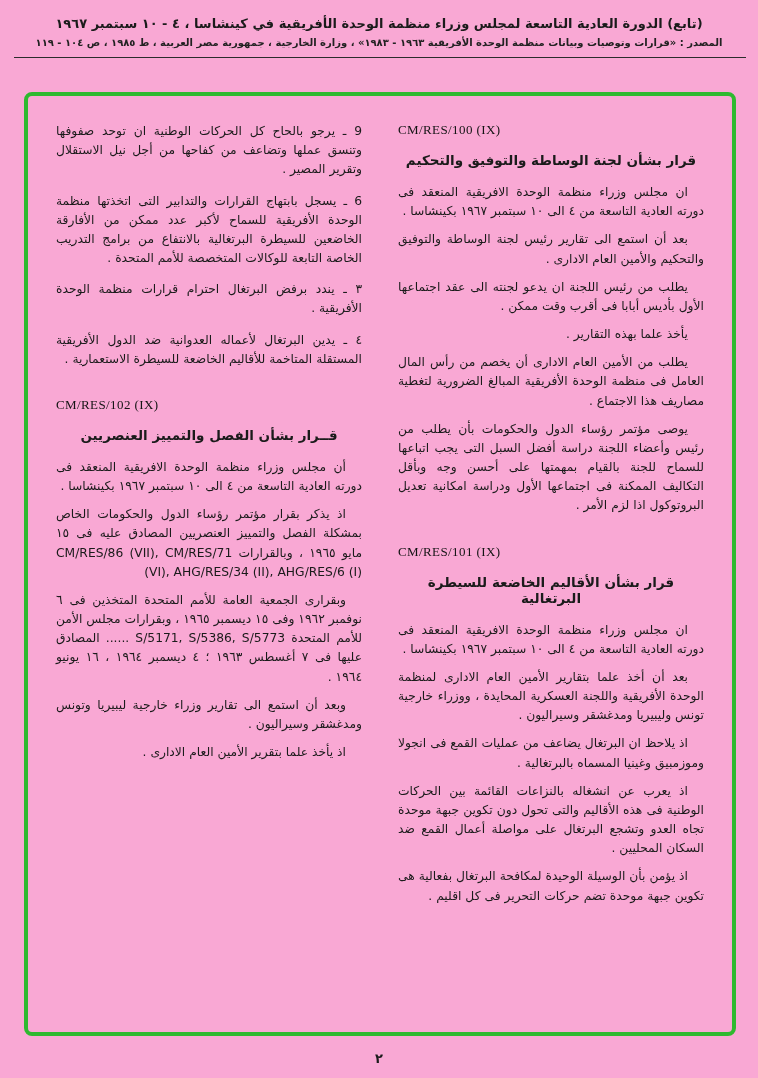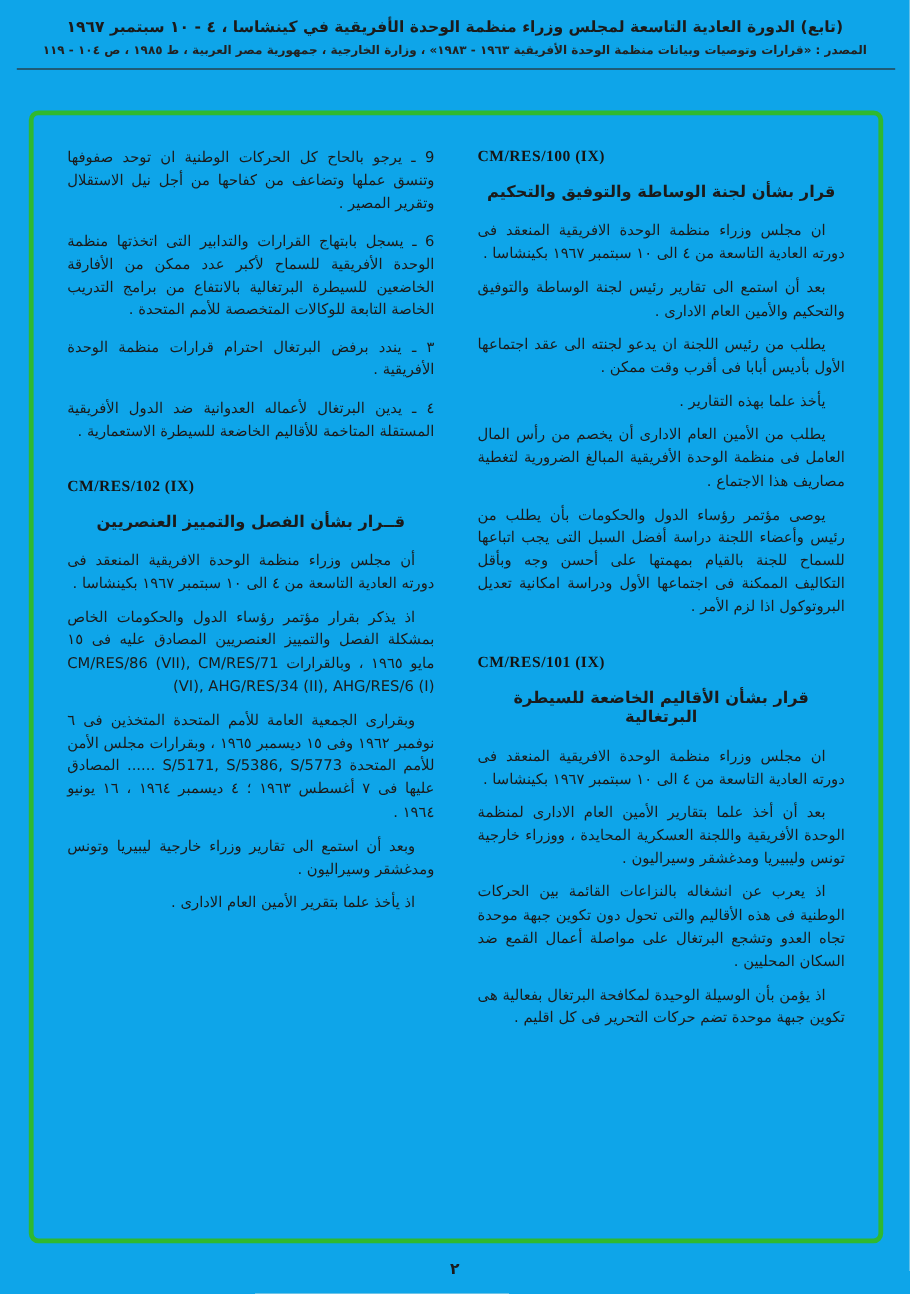--- a/index.html
+++ b/index.html
@@ -6,21 +6,21 @@
   html, body { width: 758px; height: 1078px; }
   body {
     background: #efeeea;
     font-family: "DejaVu Sans", sans-serif;
     color: #1b1b1b;
   }
   .page {
     position: relative;
     width: 758px;
     height: 1078px;
-    background: #0ea5e9;
+    background: #f9a8d4;
     overflow: hidden;
     direction: rtl;
   }
   .header { text-align: center; padding-top: 16px; }
   .header-line1 { font-size: 13px; font-weight: bold; letter-spacing: 0.2px; }
   .header-line2 { font-size: 10px; font-weight: bold; margin-top: 6px; color: #222; }
   .rule {
     border: none;
     border-top: 1.6px solid #2c2c2c;
     margin: 9px 12px 0 14px;
@@ -35,21 +35,21 @@
     border-radius: 8px;
     padding: 26px 28px 18px 28px;
     overflow: hidden;
   }
   .cols { display: flex; gap: 36px; height: 100%; }
   .col { flex: 1 1 0; min-width: 0; }
   .rescode {
     direction: ltr;
     text-align: left;
     font-family: "Liberation Serif", serif;
-    font-weight: bold;
+    font-weight: normal;
     font-size: 13px;
     letter-spacing: 0.4px;
     margin-bottom: 14px;
     color: #141414;
   }
   .mt { margin-top: 28px; }
   .restitle {
     text-align: center;
     font-weight: bold;
     font-size: 13.5px;
@@ -96,20 +96,21 @@
             <p class="para">يأخذ علما بهذه التقارير .</p>
             <p class="para">يطلب من الأمين العام الادارى أن يخصم من رأس المال العامل فى منظمة الوحدة الأفريقية المبالغ الضرورية لتغطية مصاريف هذا الاجتماع .</p>
             <p class="para">يوصى مؤتمر رؤساء الدول والحكومات بأن يطلب من رئيس وأعضاء اللجنة دراسة أفضل السبل التى يجب اتباعها للسماح للجنة بالقيام بمهمتها على أحسن وجه وبأقل التكاليف الممكنة فى اجتماعها الأول ودراسة امكانية تعديل البروتوكول اذا لزم الأمر .</p>
           </div>
 
         <div class="rescode mt">CM/RES/101  (IX)</div>
         <div class="restitle">قرار بشأن الأقاليم الخاضعة للسيطرة البرتغالية</div>
         <div class="paras indent">
             <p class="para">ان مجلس وزراء منظمة الوحدة الافريقية المنعقد فى دورته العادية التاسعة من ٤ الى ١٠ سبتمبر ١٩٦٧ بكينشاسا .</p>
             <p class="para">بعد أن أخذ علما بتقارير الأمين العام الادارى لمنظمة الوحدة الأفريقية واللجنة العسكرية المحايدة ، ووزراء خارجية تونس وليبيريا ومدغشقر وسيراليون .</p>
+            <p class="para">اذ يلاحظ ان البرتغال يضاعف من عمليات القمع فى انجولا وموزمبيق وغينيا المسماه بالبرتغالية .</p>
             <p class="para">اذ يعرب عن انشغاله بالنزاعات القائمة بين الحركات الوطنية فى هذه الأقاليم والتى تحول دون تكوين جبهة موحدة تجاه العدو وتشجع البرتغال على مواصلة أعمال القمع ضد السكان المحليين .</p>
             <p class="para">اذ يؤمن بأن الوسيلة الوحيدة لمكافحة البرتغال بفعالية هى تكوين جبهة موحدة تضم حركات التحرير فى كل اقليم .</p>
           </div>
       </div>
 
       <div class="col">
         <div class="paras items">
             <p class="para">9 ـ يرجو بالحاح كل الحركات الوطنية ان توحد صفوفها وتنسق عملها وتضاعف من كفاحها من أجل نيل الاستقلال وتقرير المصير .</p>
             <p class="para">6 ـ يسجل بابتهاج القرارات والتدابير التى اتخذتها منظمة الوحدة الأفريقية للسماح لأكبر عدد ممكن من الأفارقة الخاضعين للسيطرة البرتغالية بالانتفاع من برامج التدريب الخاصة التابعة للوكالات المتخصصة للأمم المتحدة .</p>
             <p class="para">٣ ـ يندد برفض البرتغال احترام قرارات منظمة الوحدة الأفريقية .</p>

